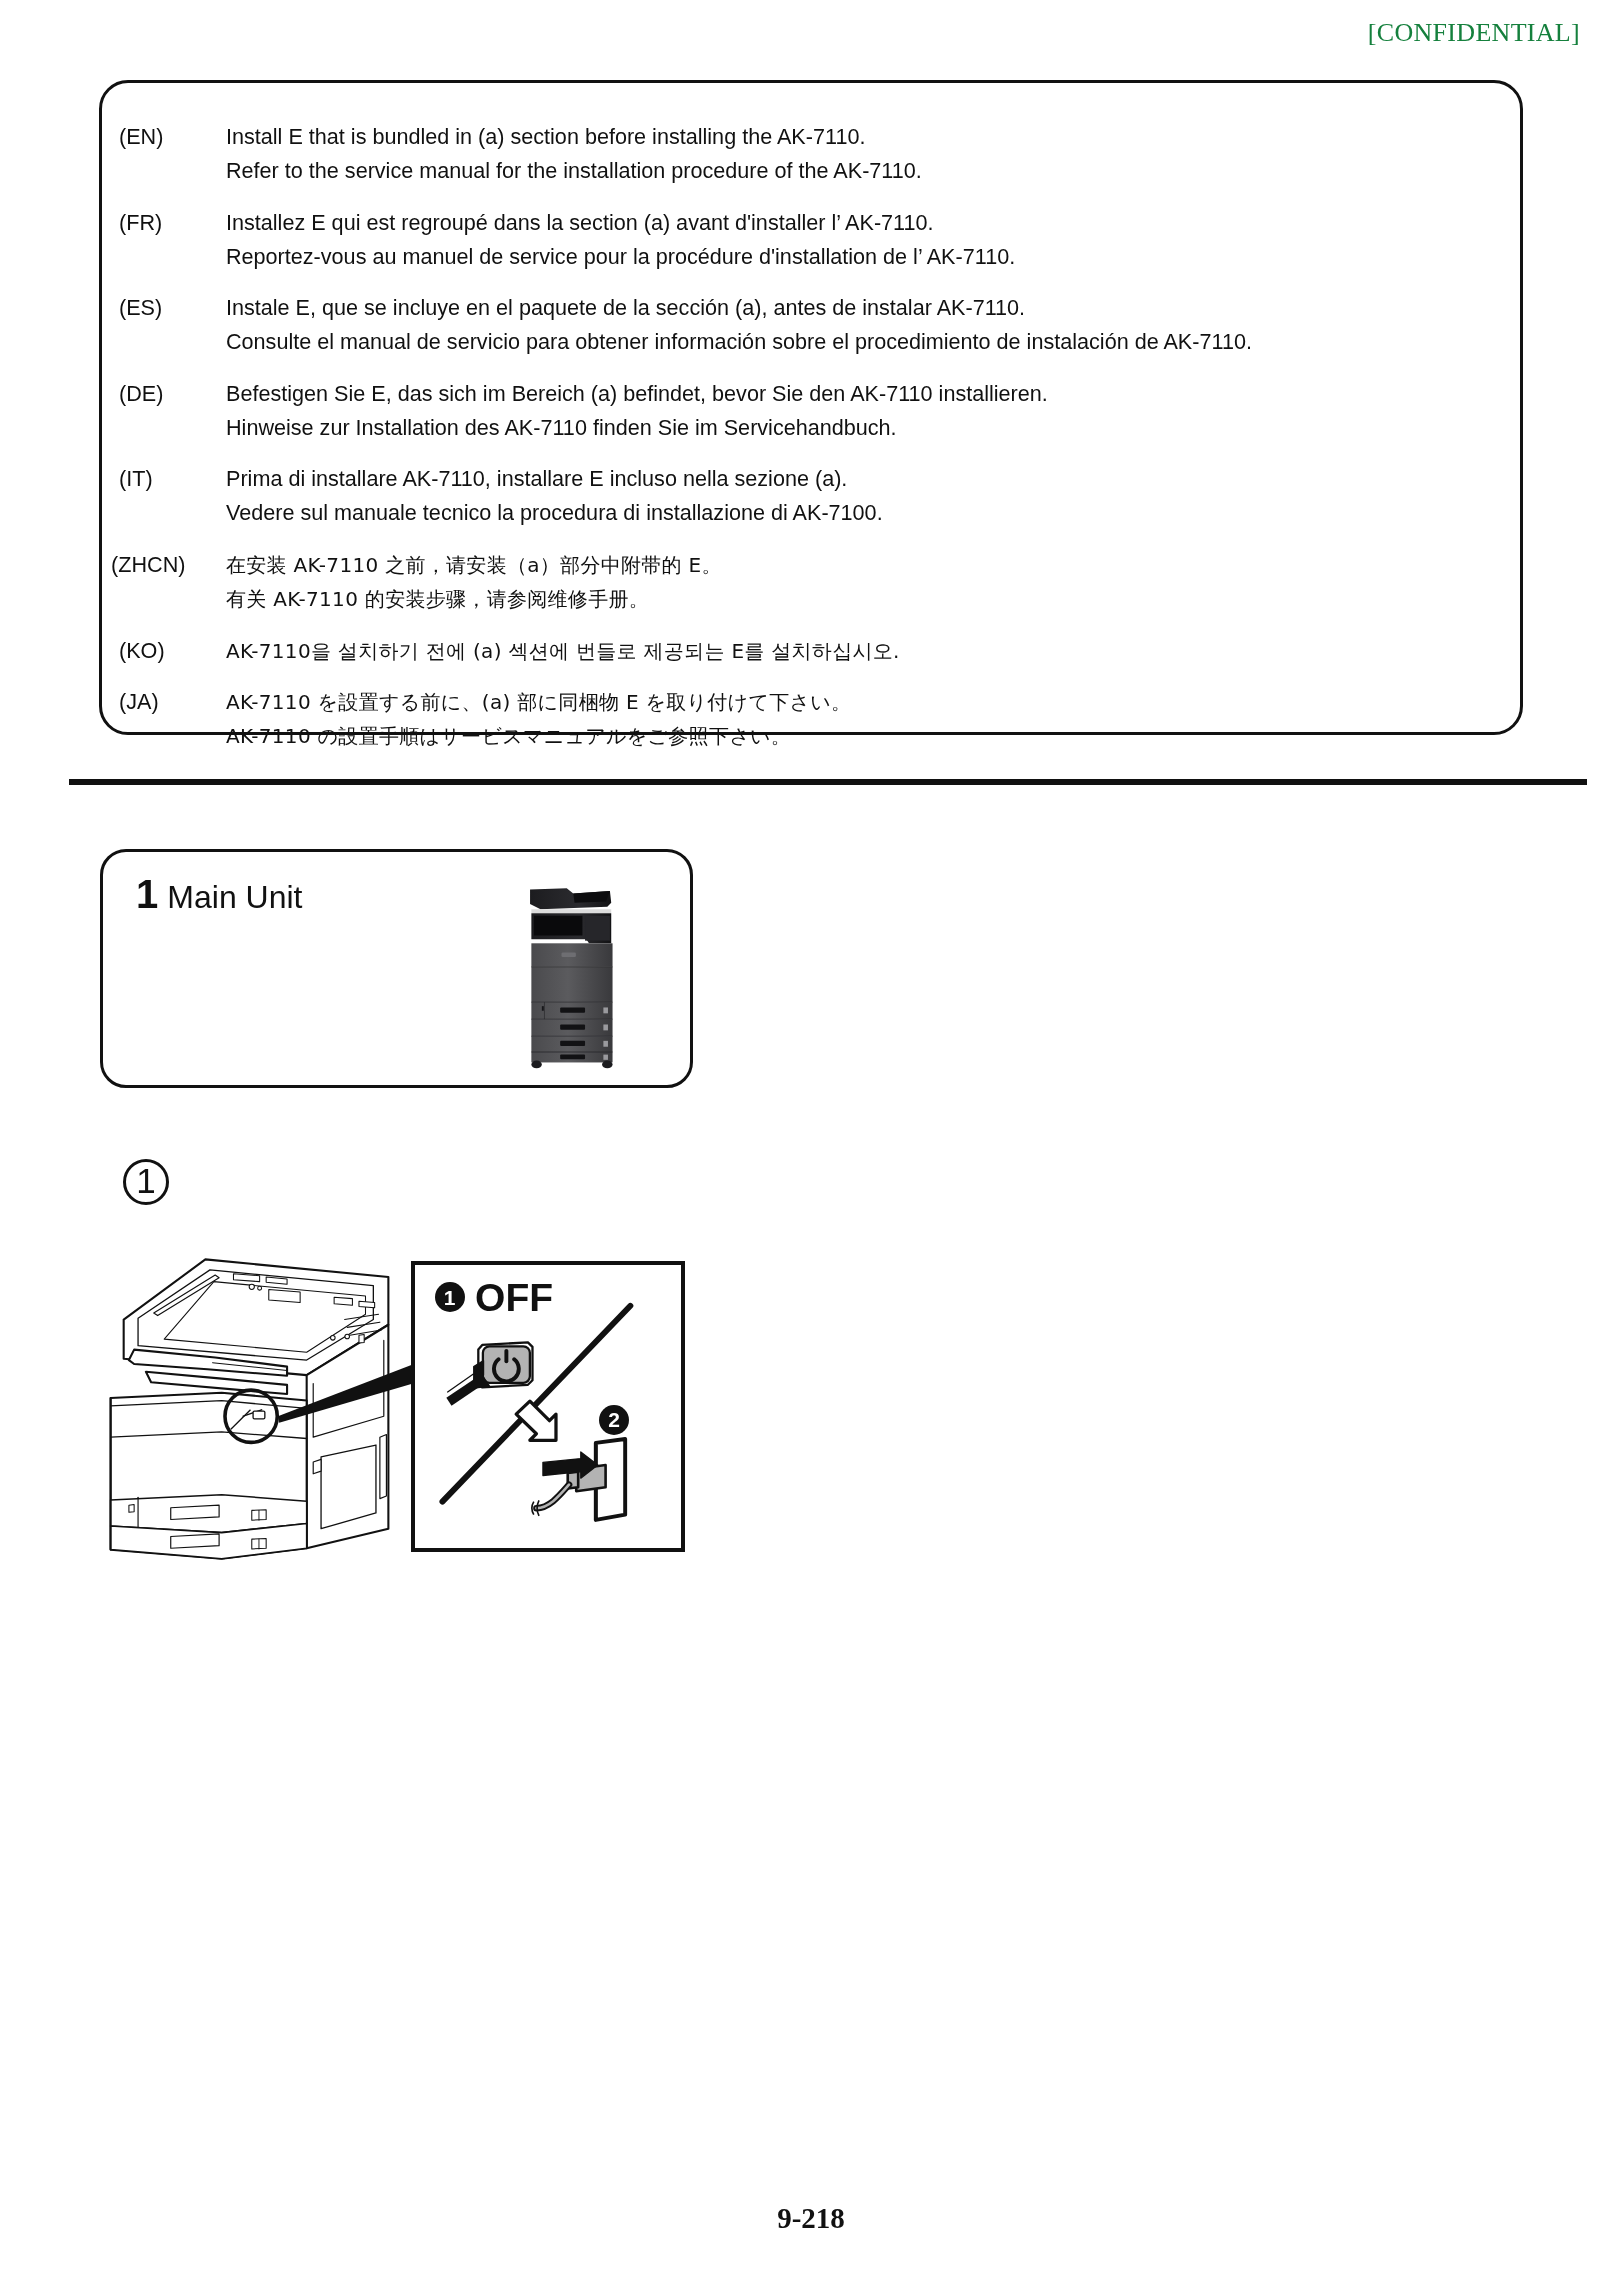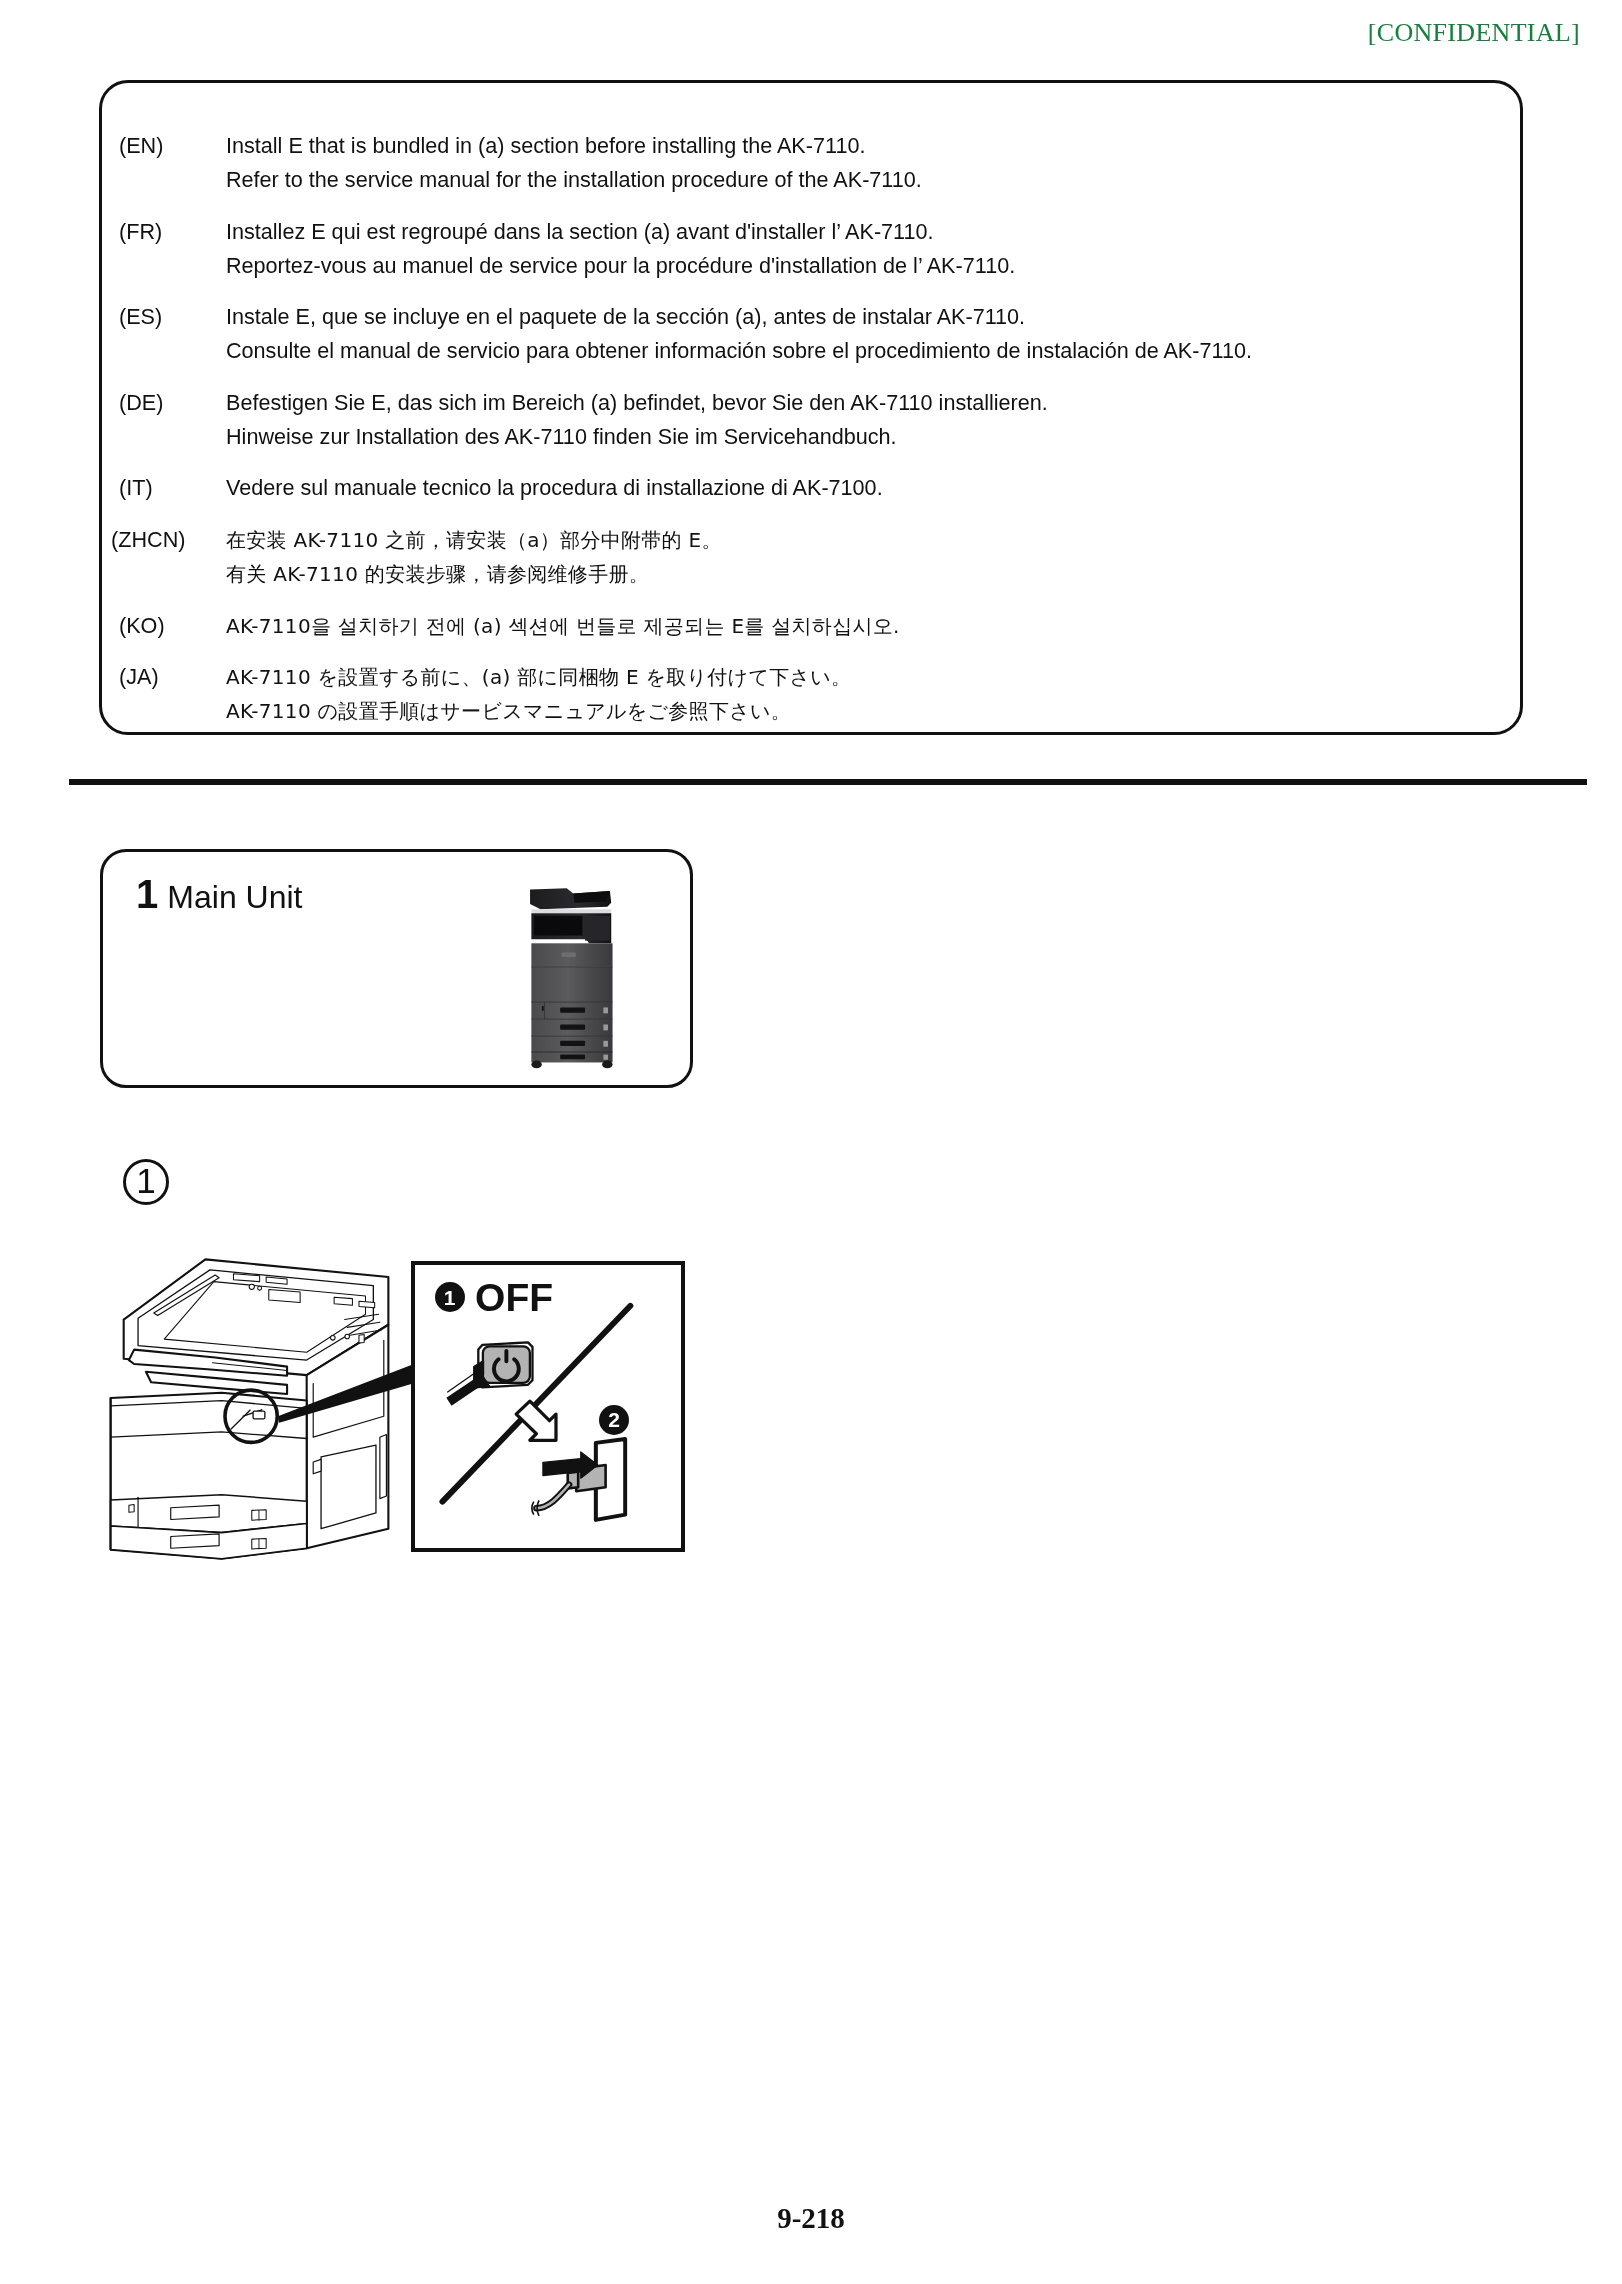--- a/index.html
+++ b/index.html
@@ -36,21 +36,21 @@
     width: 1424px;
     height: 655px;
     border: 3.9px solid #111111;
     border-radius: 29px;
     box-sizing: border-box;
     background: #ffffff;
   }
   .note-rows {
     position: absolute;
     left: 0;
-    top: 17px;
+    top: 8px;
     width: 100%;
     padding: 29px 12px 0 0;
     box-sizing: border-box;
   }
   .note-row {
     display: flex;
     align-items: flex-start;
     margin-bottom: 17.6px;
   }
   .note-lang {
@@ -252,20 +252,21 @@
       <div class="note-lang">(DE)</div>
       <div class="note-lines">
         <span class="ln">Befestigen Sie E, das sich im Bereich (a) befindet, bevor Sie den AK-7110 installieren.</span>
         <span class="ln">Hinweise zur Installation des AK-7110 finden Sie im Servicehandbuch.</span>
       </div>
     </div>
 
     <div class="note-row">
       <div class="note-lang">(IT)</div>
       <div class="note-lines">
+        <span class="ln">Prima di installare AK-7110, installare E incluso nella sezione (a).</span>
         <span class="ln">Vedere sul manuale tecnico la procedura di installazione di AK-7100.</span>
       </div>
     </div>
 
     <div class="note-row">
       <div class="note-lang wide">(ZHCN)</div>
       <div class="note-lines cjk">
         <span class="ln">在安装 AK-7110 之前，请安装（a）部分中附带的 E。</span>
         <span class="ln">有关 AK-7110 的安装步骤，请参阅维修手册。</span>
       </div>

